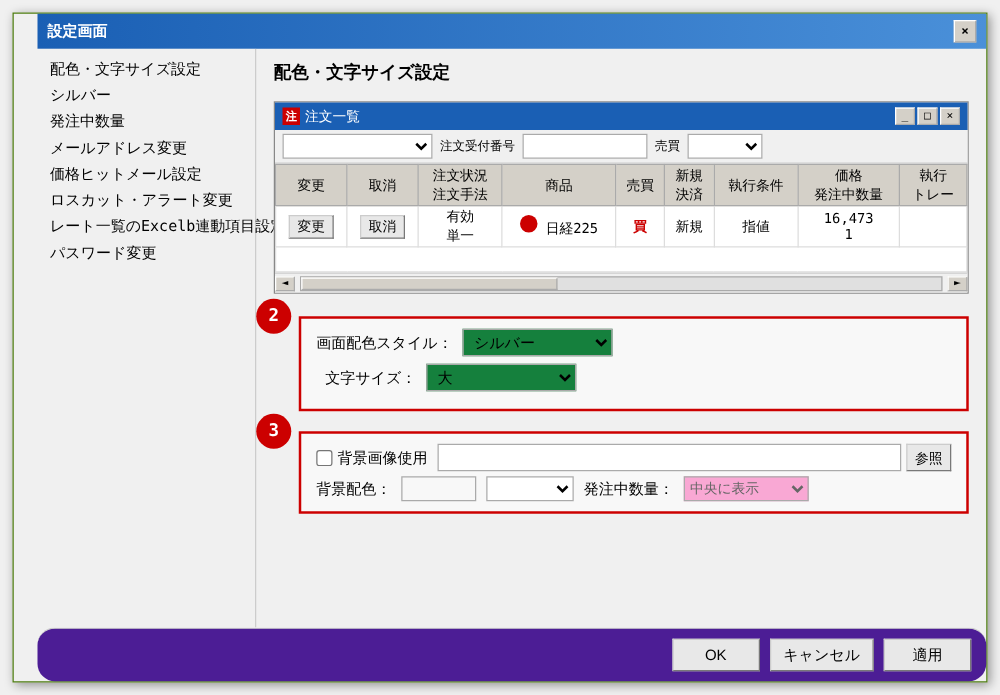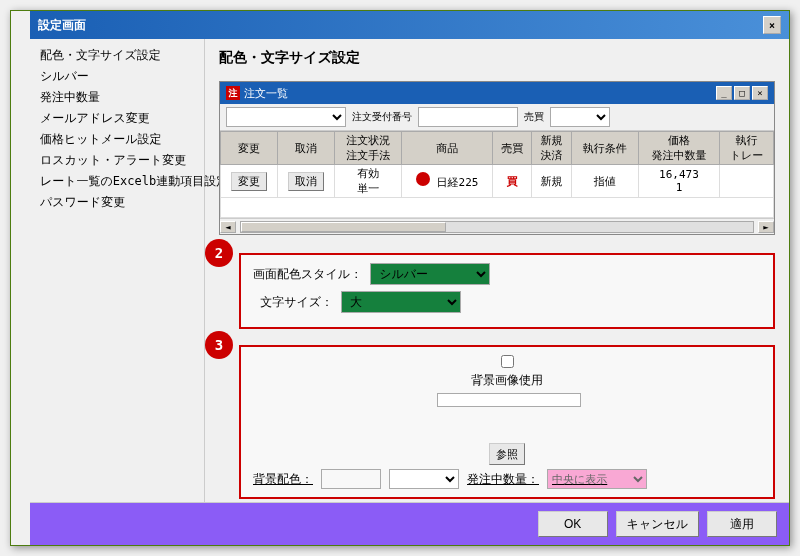--- a/index.html
+++ b/index.html
@@ -301,48 +301,45 @@
       padding: 8px 12px;
       background: #f8f8f8;
       position: relative;
     }
 
     .checkbox-row {
       display: flex;
       align-items: center;
       gap: 4px;
       margin-bottom: 4px;
-      flex-direction: column;
     }
 
     .input-file {
       flex: 1;
       height: 22px;
       border: 1px solid #aaa;
       background: white;
       font-size: 11px;
     }
 
     .btn-browse {
       height: 22px;
       background: #e8e8e8;
       border: 1px outset #ccc;
       font-size: 11px;
       padding: 0 6px;
       cursor: pointer;
       white-space: nowrap;
-      margin-top: 32px;
     }
 
     .bg-color-row {
       display: flex;
       align-items: center;
       gap: 8px;
       margin-top: 4px;
-      text-decoration: underline;
     }
 
     .color-box {
       width: 60px;
       height: 20px;
       border: 1px solid #aaa;
       background: #f8f8f8;
     }
 
     .color-dropdown {
@@ -363,22 +360,23 @@
     }
 
     
     .dialog-footer {
       display: flex;
       justify-content: flex-end;
       align-items: center;
       padding: 8px 12px;
       gap: 8px;
       border-top: 1px solid #ccc;
-      background: #8b5cf6;
+      background: #4c1d95;
       flex-shrink: 0;
+      border-radius: 14px;
     }
 
     .btn-footer {
       height: 26px;
       min-width: 70px;
       background: #e8e8e8;
       border: 1px outset #ccc;
       font-size: 12px;
       cursor: pointer;
       padding: 0 10px;

